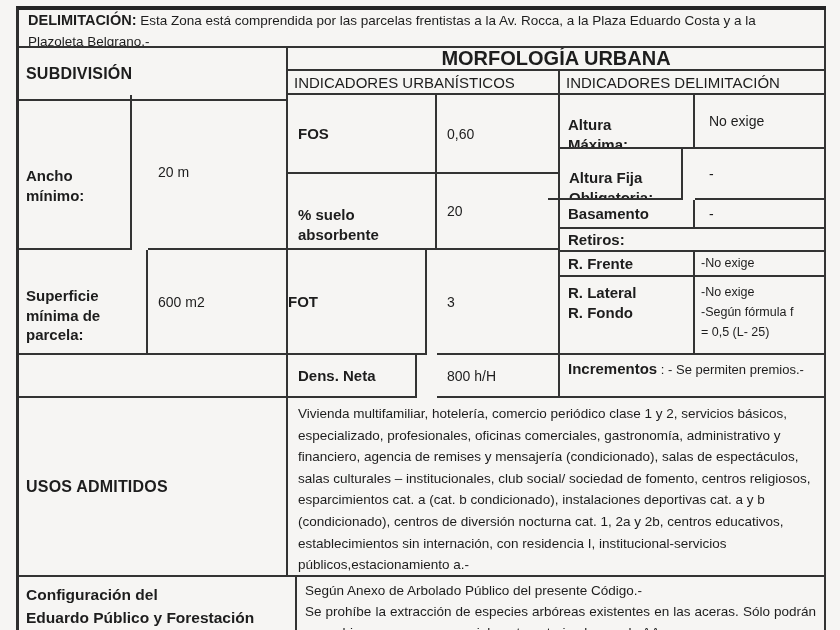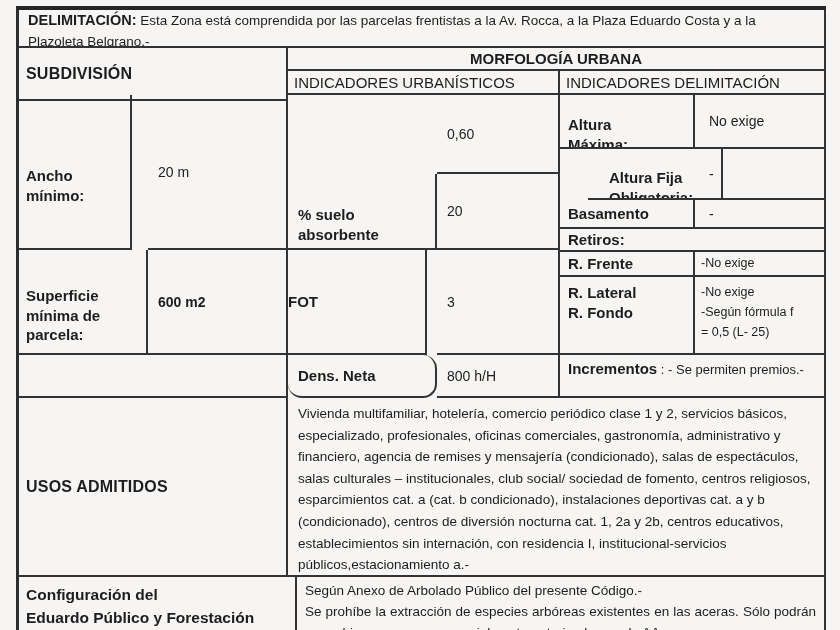--- a/index.html
+++ b/index.html
@@ -41,77 +41,80 @@
     <span class="bodytxt" style="line-height:1.5;">
       <span class="b" style="font-size:14.5px;">DELIMITACIÓN:</span>
       <span>Esta Zona está comprendida por las parcelas frentistas a la Av. Rocca, a la Plaza Eduardo Costa y a la Plazoleta Belgrano.-</span>
     </span>
   </div>
 
   <div class="cell vc" style="left:16px;top:48px;width:272px;height:53px;padding-left:10px;">
     <span class="head">SUBDIVISIÓN</span>
   </div>
   <div class="cell vc hc" style="left:288px;top:48px;width:538px;height:23px;">
-    <span class="b" style="font-size:15px;">MORFOLOGÍA URBANA</span>
+    <span class="b" style="font-size:20px;">MORFOLOGÍA URBANA</span>
   </div>
   <div class="cell vc" style="left:288px;top:71px;width:272px;height:24px;padding-left:6px;">
     <span style="font-size:15px;">INDICADORES URBANÍSTICOS</span>
   </div>
   <div class="cell vc" style="left:560px;top:71px;width:266px;height:24px;padding-left:6px;">
     <span style="font-size:15px;">INDICADORES DELIMITACIÓN</span>
   </div>
 
   <div class="cell vc" style="left:16px;top:95px;width:116px;height:155px;padding-left:10px;">
     <span class="lbl preline">Ancho
 mínimo:</span>
   </div>
   <div class="cell vc" style="left:148px;top:95px;width:140px;height:155px;padding-left:10px;">
     <span class="val">20 m</span>
   </div>
   <div class="cell vc" style="left:16px;top:250px;width:132px;height:105px;padding-left:10px;">
     <span class="lbl preline">Superficie
 mínima de
 parcela:</span>
   </div>
-  <div class="cell vc" style="left:148px;top:250px;width:140px;height:105px;padding-left:10px;font-weight:bold;">
+  <div class="cell vc" style="left:148px;top:250px;width:140px;height:105px;padding-left:10px;">
     <span class="val">600 m2</span>
   </div>
   <div class="cell" style="left:16px;top:355px;width:272px;height:43px;"></div>
 
+  <div class="cell vc" style="left:288px;top:95px;width:149px;height:79px;padding-left:10px;">
+    <span class="lbl">FOS</span>
+  </div>
   <div class="cell vc" style="left:437px;top:95px;width:123px;height:79px;padding-left:10px;">
     <span class="val">0,60</span>
   </div>
   <div class="cell vc" style="left:288px;top:174px;width:149px;height:76px;padding-left:10px;">
     <span class="lbl preline">% suelo
 absorbente</span>
   </div>
   <div class="cell vc" style="left:437px;top:174px;width:123px;height:76px;padding-left:10px;">
     <span class="val">20</span>
   </div>
   <div class="cell vc" style="left:278px;top:250px;width:149px;height:105px;padding-left:10px;">
     <span class="lbl">FOT</span>
   </div>
   <div class="cell vc" style="left:437px;top:250px;width:123px;height:105px;padding-left:10px;">
     <span class="val">3</span>
   </div>
-  <div class="cell vc" style="left:288px;top:355px;width:149px;height:43px;padding-left:10px;border-radius:14px;">
+  <div class="cell vc" style="left:288px;top:355px;width:129px;height:43px;padding-left:10px;">
     <span class="lbl">Dens. Neta</span>
   </div>
   <div class="cell vc" style="left:437px;top:355px;width:123px;height:43px;padding-left:10px;">
     <span class="val">800 h/H</span>
   </div>
 
   <div class="cell vc" style="left:560px;top:95px;width:135px;height:54px;padding-left:8px;">
     <span class="lbl preline">Altura
 Máxima:</span>
   </div>
   <div class="cell vc" style="left:695px;top:95px;width:131px;height:54px;padding-left:14px;">
     <span class="val">No exige</span>
   </div>
-  <div class="cell vc" style="left:588px;top:149px;width:135px;height:51px;padding-left:21px;">
+  <div class="cell vc" style="left:548px;top:149px;width:135px;height:51px;padding-left:21px;">
     <span class="lbl preline">Altura Fija
 Obligatoria:</span>
   </div>
   <div class="cell vc" style="left:695px;top:149px;width:131px;height:51px;padding-left:14px;">
     <span class="val">-</span>
   </div>
   <div class="cell vc" style="left:560px;top:200px;width:135px;height:29px;padding-left:8px;">
     <span class="lbl">Basamento</span>
   </div>
   <div class="cell vc" style="left:695px;top:200px;width:131px;height:29px;padding-left:14px;">

